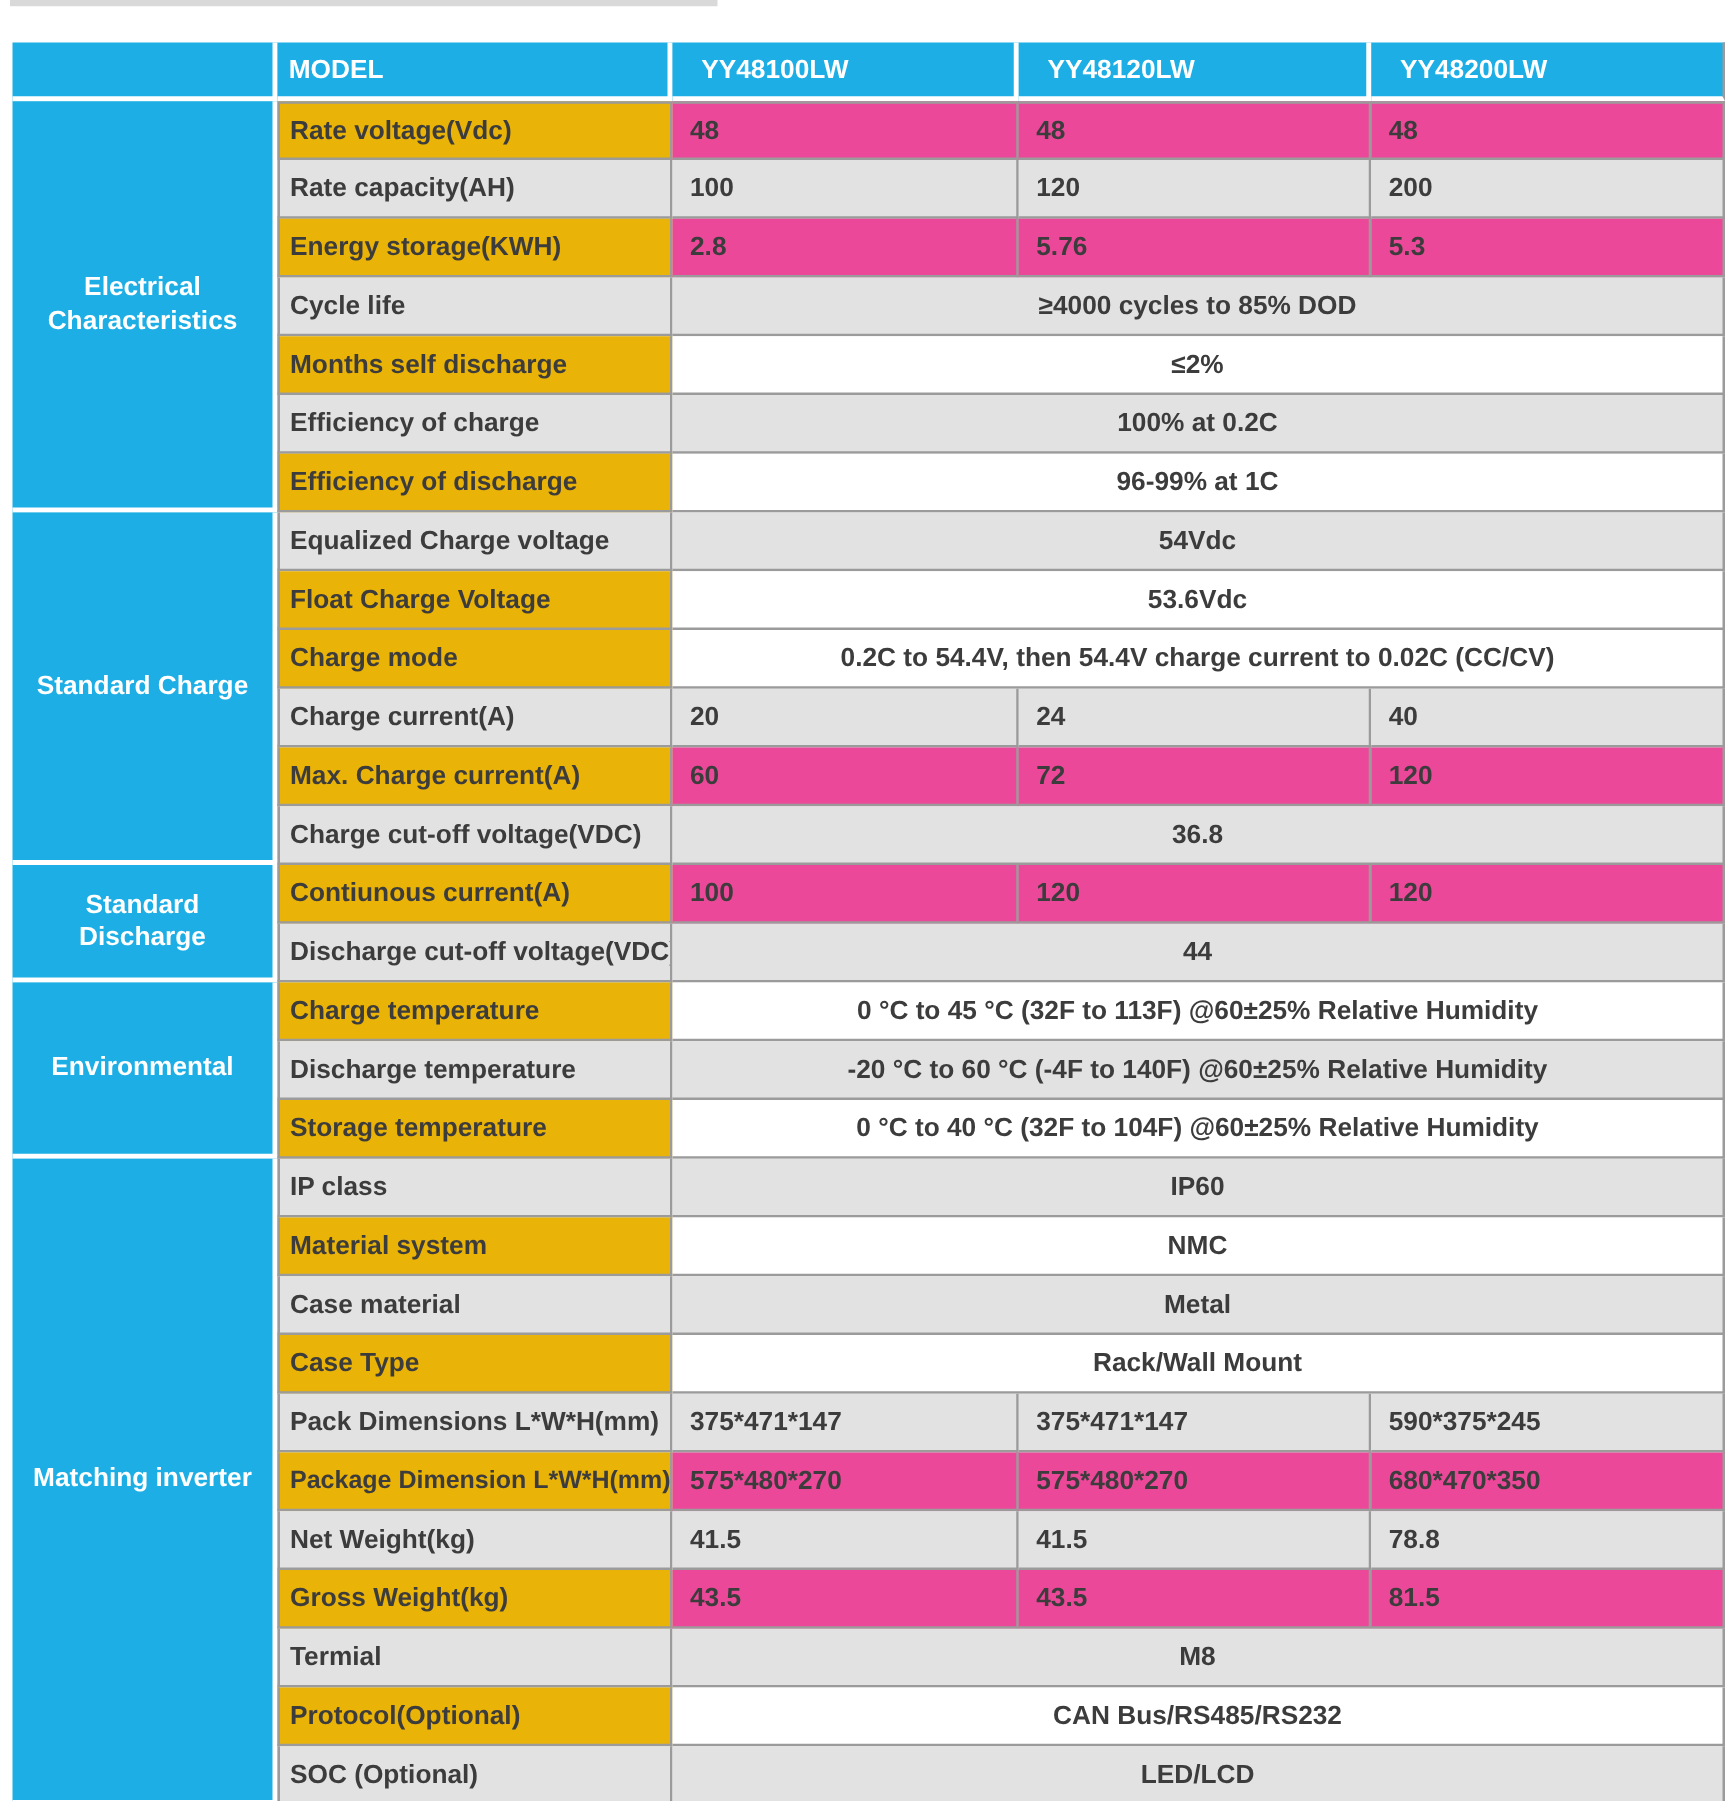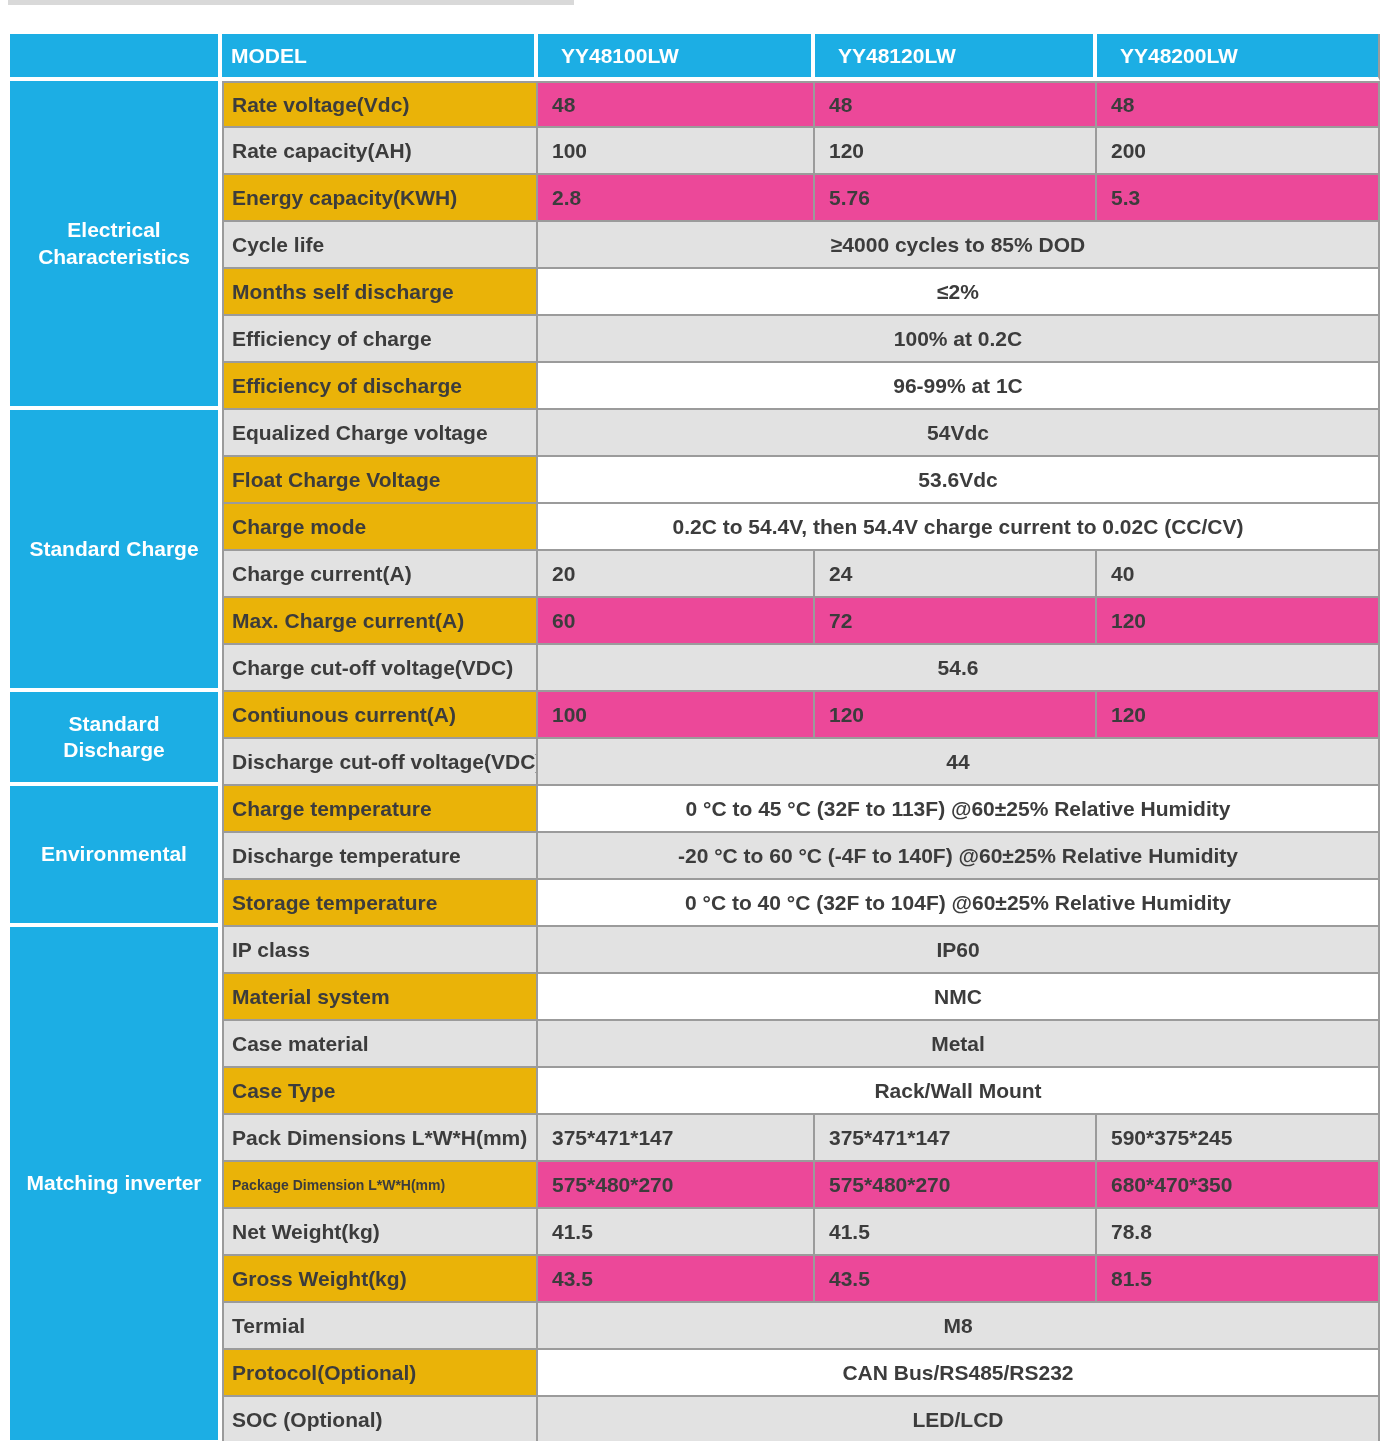--- a/index.html
+++ b/index.html
@@ -78,21 +78,21 @@
   }
   td.merged {
     text-align: center;
     border-right: 2px solid var(--grid);
     border-bottom: 2px solid var(--grid);
     background: #fff;
     white-space: nowrap;
   }
   td.shaded { background: var(--row-alt); }
   td.rtop { border-top: 2px solid var(--grid); }
-  td.small { font-size: 14px; }
+  td.small { font-size: 20px; }
 </style>
 </head>
 <body>
 
 <div class="page">
   <div class="top-artifact"></div>
 
   <table class="spec">
     <colgroup>
       <col style="width:212px">
@@ -118,21 +118,21 @@
           <td class="val rtop">48</td>
           <td class="val rtop">48</td>
         </tr>
         <tr>
           <td class="param shaded">Rate capacity(AH)</td>
           <td class="val shaded">100</td>
           <td class="val shaded">120</td>
           <td class="val shaded">200</td>
         </tr>
         <tr>
-          <td class="param">Energy capacity(KWH)</td>
+          <td class="param">Energy storage(KWH)</td>
           <td class="val">2.8</td>
           <td class="val">5.76</td>
           <td class="val">5.3</td>
         </tr>
         <tr>
           <td class="param shaded">Cycle life</td>
           <td class="merged shaded" colspan="3">≥4000 cycles to 85% DOD</td>
         </tr>
         <tr>
           <td class="param">Months self discharge</td>
@@ -166,21 +166,21 @@
           <td class="val shaded">40</td>
         </tr>
         <tr>
           <td class="param">Max. Charge current(A)</td>
           <td class="val">60</td>
           <td class="val">72</td>
           <td class="val">120</td>
         </tr>
         <tr>
           <td class="param shaded">Charge cut-off voltage(VDC)</td>
-          <td class="merged shaded" colspan="3">54.6</td>
+          <td class="merged shaded" colspan="3">36.8</td>
         </tr>
         <tr>
           <td class="sec" rowspan="2">Standard Discharge</td>
           <td class="param">Contiunous current(A)</td>
           <td class="val">100</td>
           <td class="val">120</td>
           <td class="val">120</td>
         </tr>
         <tr>
           <td class="param shaded">Discharge cut-off voltage(VDC)</td>

